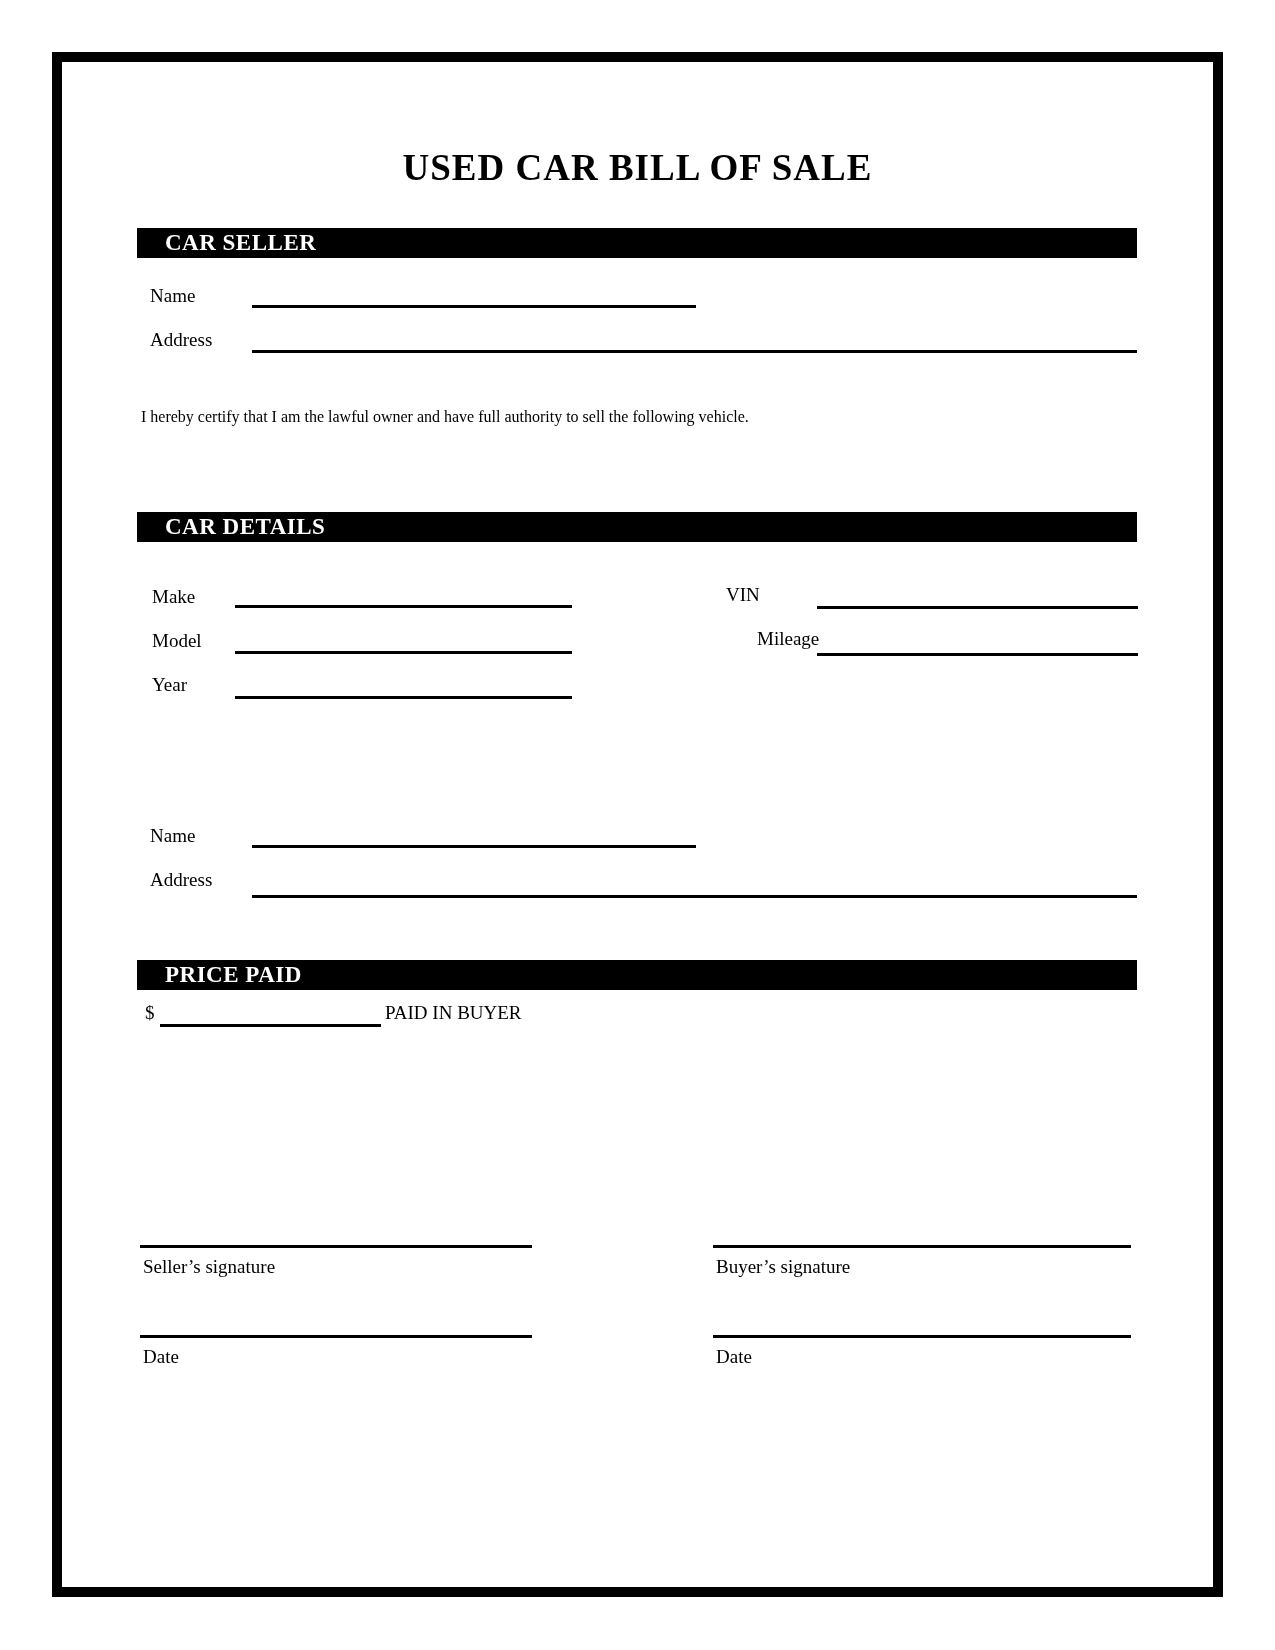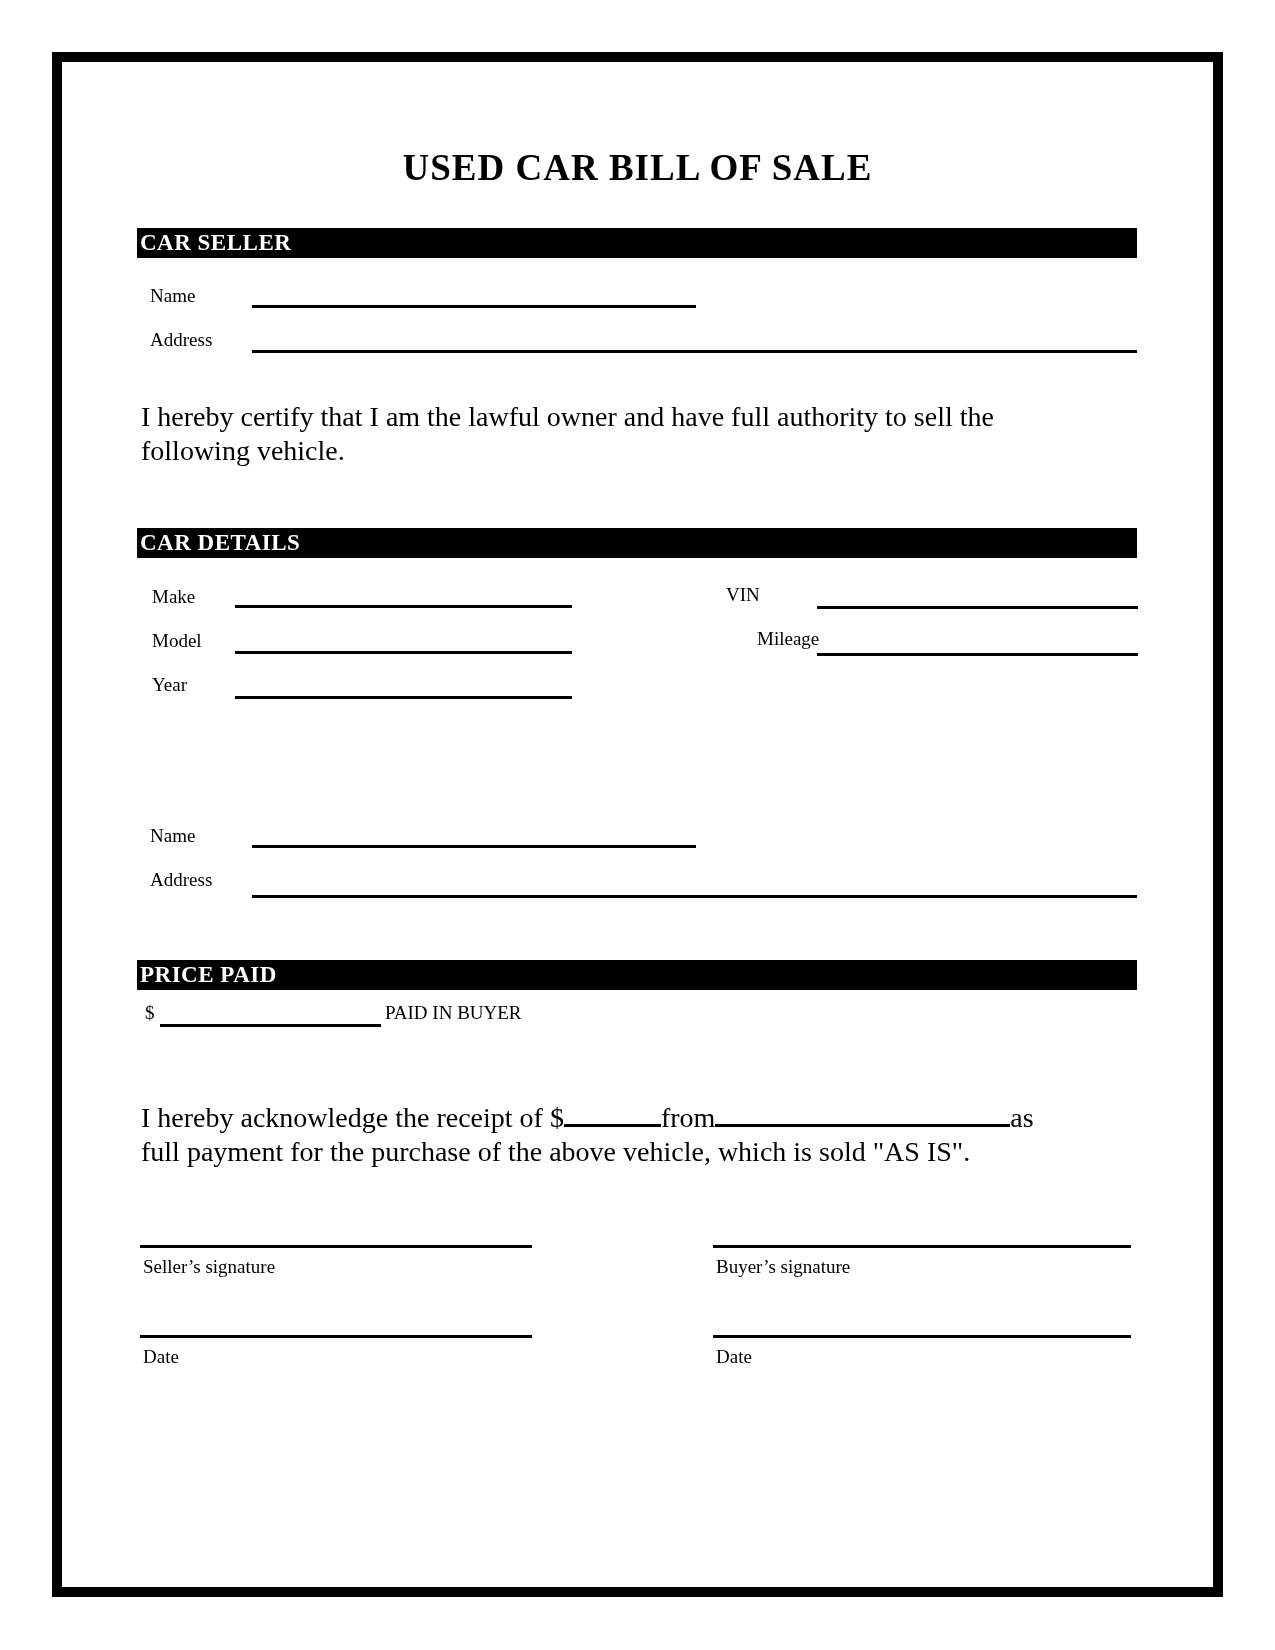--- a/index.html
+++ b/index.html
@@ -25,36 +25,36 @@
     text-align:center;
     font-size:37px;font-weight:bold;
     letter-spacing:1px;
   }
   .bar{
     position:absolute;
     left:137px;width:1000px;height:30px;
     background:#000;color:#fff;
     font-size:23px;font-weight:bold;
     line-height:30px;
-    padding-left:3px;
+    padding-left:28px;
     box-sizing:border-box;
     letter-spacing:0.5px;
   }
   .lbl{
     position:absolute;
     font-size:19px;line-height:26px;
     white-space:nowrap;
   }
   .fline{
     position:absolute;
     height:3px;background:#000;
   }
   .body-text{
     position:absolute;
-    font-size:28px;line-height:34px;
+    font-size:16px;line-height:34px;
   }
   .blank{
     display:inline-block;
     height:22px;
     border-bottom:3px solid #000;
   }
 </style>
 </head>
 <body>
 
@@ -65,21 +65,21 @@
   <h1 class="title">USED CAR BILL OF SALE</h1>
 
   <div class="bar" style="top:228px;">CAR SELLER</div>
   <div class="lbl" style="left:150px;top:283px;">Name</div>
   <div class="fline" style="left:252px;top:305px;width:444px;"></div>
   <div class="lbl" style="left:150px;top:327px;">Address</div>
   <div class="fline" style="left:252px;top:350px;width:885px;"></div>
 
   <div class="body-text" style="left:141px;top:400px;width:960px;">I hereby certify that I am the lawful owner and have full authority to sell the following vehicle.</div>
 
-  <div class="bar" style="top:528px;">CAR DETAILS</div>
+  <div class="bar" style="top:512px;">CAR DETAILS</div>
   <div class="lbl" style="left:152px;top:584px;">Make</div>
   <div class="fline" style="left:235px;top:605px;width:337px;"></div>
   <div class="lbl" style="left:726px;top:582px;">VIN</div>
   <div class="fline" style="left:817px;top:606px;width:321px;"></div>
 
   <div class="lbl" style="left:152px;top:628px;">Model</div>
   <div class="fline" style="left:235px;top:651px;width:337px;"></div>
   <div class="lbl" style="left:757px;top:626px;">Mileage</div>
   <div class="fline" style="left:817px;top:653px;width:321px;"></div>
 
@@ -89,23 +89,20 @@
   <div class="lbl" style="left:150px;top:823px;">Name</div>
   <div class="fline" style="left:252px;top:845px;width:444px;"></div>
   <div class="lbl" style="left:150px;top:867px;">Address</div>
   <div class="fline" style="left:252px;top:895px;width:885px;"></div>
 
   <div class="bar" style="top:960px;">PRICE PAID</div>
   <div class="lbl" style="left:145px;top:1000px;">$</div>
   <div class="fline" style="left:160px;top:1024px;width:221px;"></div>
   <div class="lbl" style="left:385px;top:1000px;">PAID IN BUYER</div>
 
-  <div class="body-text" style="left:141px;top:1101px;width:912px;">
-    <span>I hereby acknowledge the receipt of $</span><span class="blank" style="width:97px;"></span><span>from</span><span class="blank" style="width:295px;"></span><span>as full payment for the purchase of the above vehicle, which is sold "AS IS".</span>
-  </div>
 
   <div class="fline" style="left:140px;top:1245px;width:392px;"></div>
   <div class="lbl" style="left:143px;top:1254px;">Seller’s signature</div>
   <div class="fline" style="left:713px;top:1245px;width:418px;"></div>
   <div class="lbl" style="left:716px;top:1254px;">Buyer’s signature</div>
 
   <div class="fline" style="left:140px;top:1335px;width:392px;"></div>
   <div class="lbl" style="left:143px;top:1344px;">Date</div>
   <div class="fline" style="left:713px;top:1335px;width:418px;"></div>
   <div class="lbl" style="left:716px;top:1344px;">Date</div>

